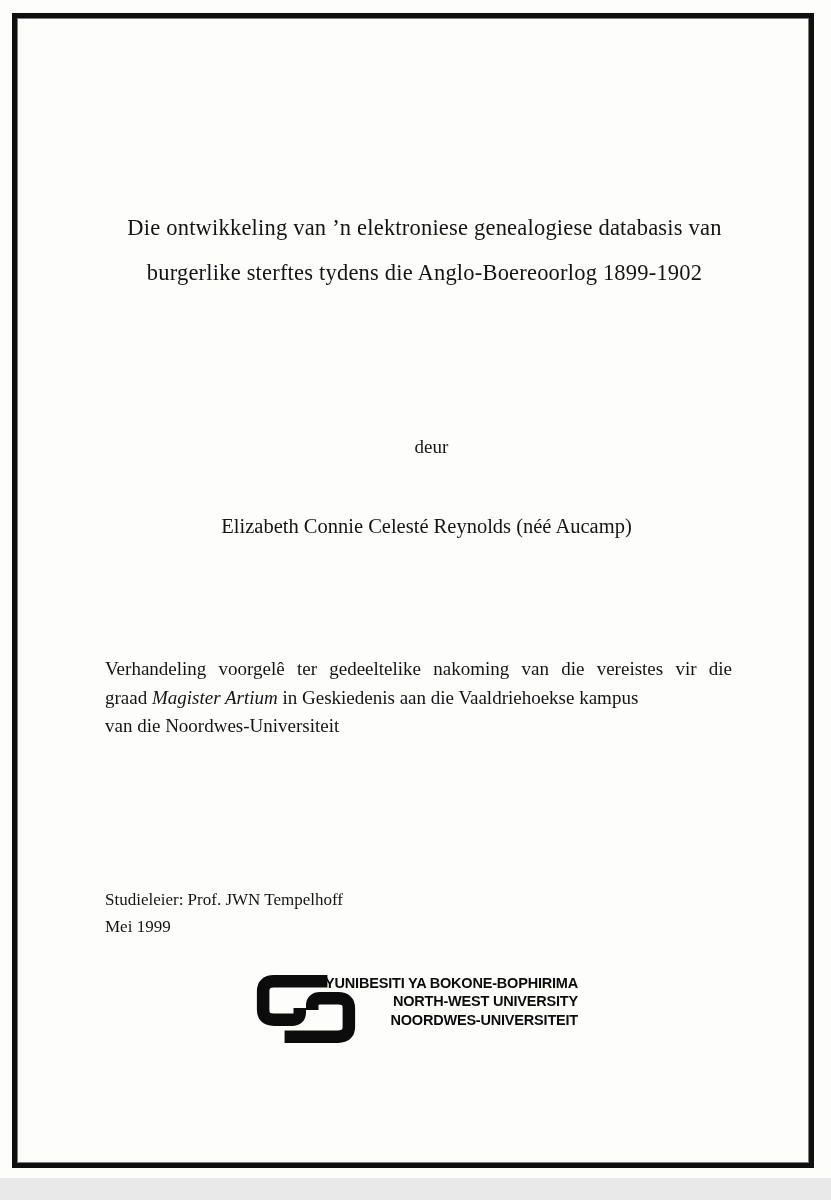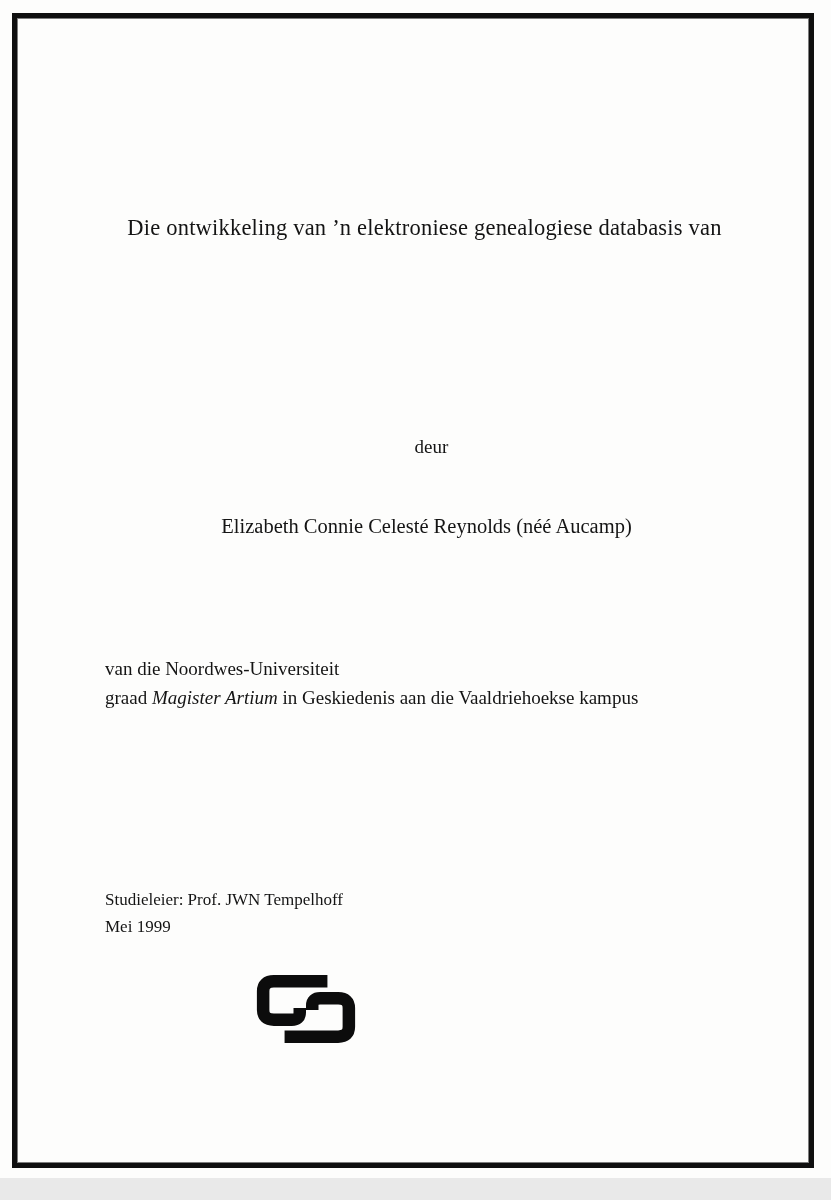--- a/index.html
+++ b/index.html
@@ -69,40 +69,47 @@
 <body>
 
 <div class="sheet">
 
   <div class="border-outer">
     <div class="border-inner"></div>
   </div>
 
   <div class="title-block">
     <div>Die ontwikkeling van ’n elektroniese genealogiese databasis van</div>
+    <div>burgerlike sterftes tydens die Anglo-Boereoorlog 1899-1902</div>
   </div>
 
   <div class="byline">deur</div>
 
   <div class="author">Elizabeth Connie Celesté Reynolds (néé Aucamp)</div>
 
   <div class="statement">
+    <div class="justify">Verhandeling voorgelê ter gedeeltelike nakoming van die vereistes vir die</div>
+    <div><span>graad </span><span class="it">Magister Artium</span><span> in Geskiedenis aan die Vaaldriehoekse kampus</span></div>
     <div>van die Noordwes-Universiteit</div>
-    <div><span>graad </span><span class="it">Magister Artium</span><span> in Geskiedenis aan die Vaaldriehoekse kampus</span></div>
   </div>
 
   <div class="supervisor-block">
     <div>Studieleier: Prof. JWN Tempelhoff</div>
     <div>Mei 1999</div>
   </div>
 
   <div class="logo">
     <span class="logo-mark">
       <svg width="100" height="70" viewBox="0 0 112 78" xmlns="http://www.w3.org/2000/svg">
         <g stroke="#0c0c0c" stroke-width="14" fill="none">
           <path d="M 80 8 H 20 Q 8 8 8 19 V 40 Q 8 51 20 51 H 40 Q 49 51 49 43 V 38"></path>
           <path d="M 80 8 H 20 Q 8 8 8 19 V 40 Q 8 51 20 51 H 40 Q 49 51 49 43 V 38" transform="translate(24 19) rotate(180 44 29.5)"></path>
         </g>
       </svg>
     </span>
+    <div class="logo-text">
+      <div>YUNIBESITI YA BOKONE-BOPHIRIMA</div>
+      <div>NORTH-WEST UNIVERSITY</div>
+      <div>NOORDWES-UNIVERSITEIT</div>
+    </div>
   </div>
 
 </div>
 
 </body></html>

